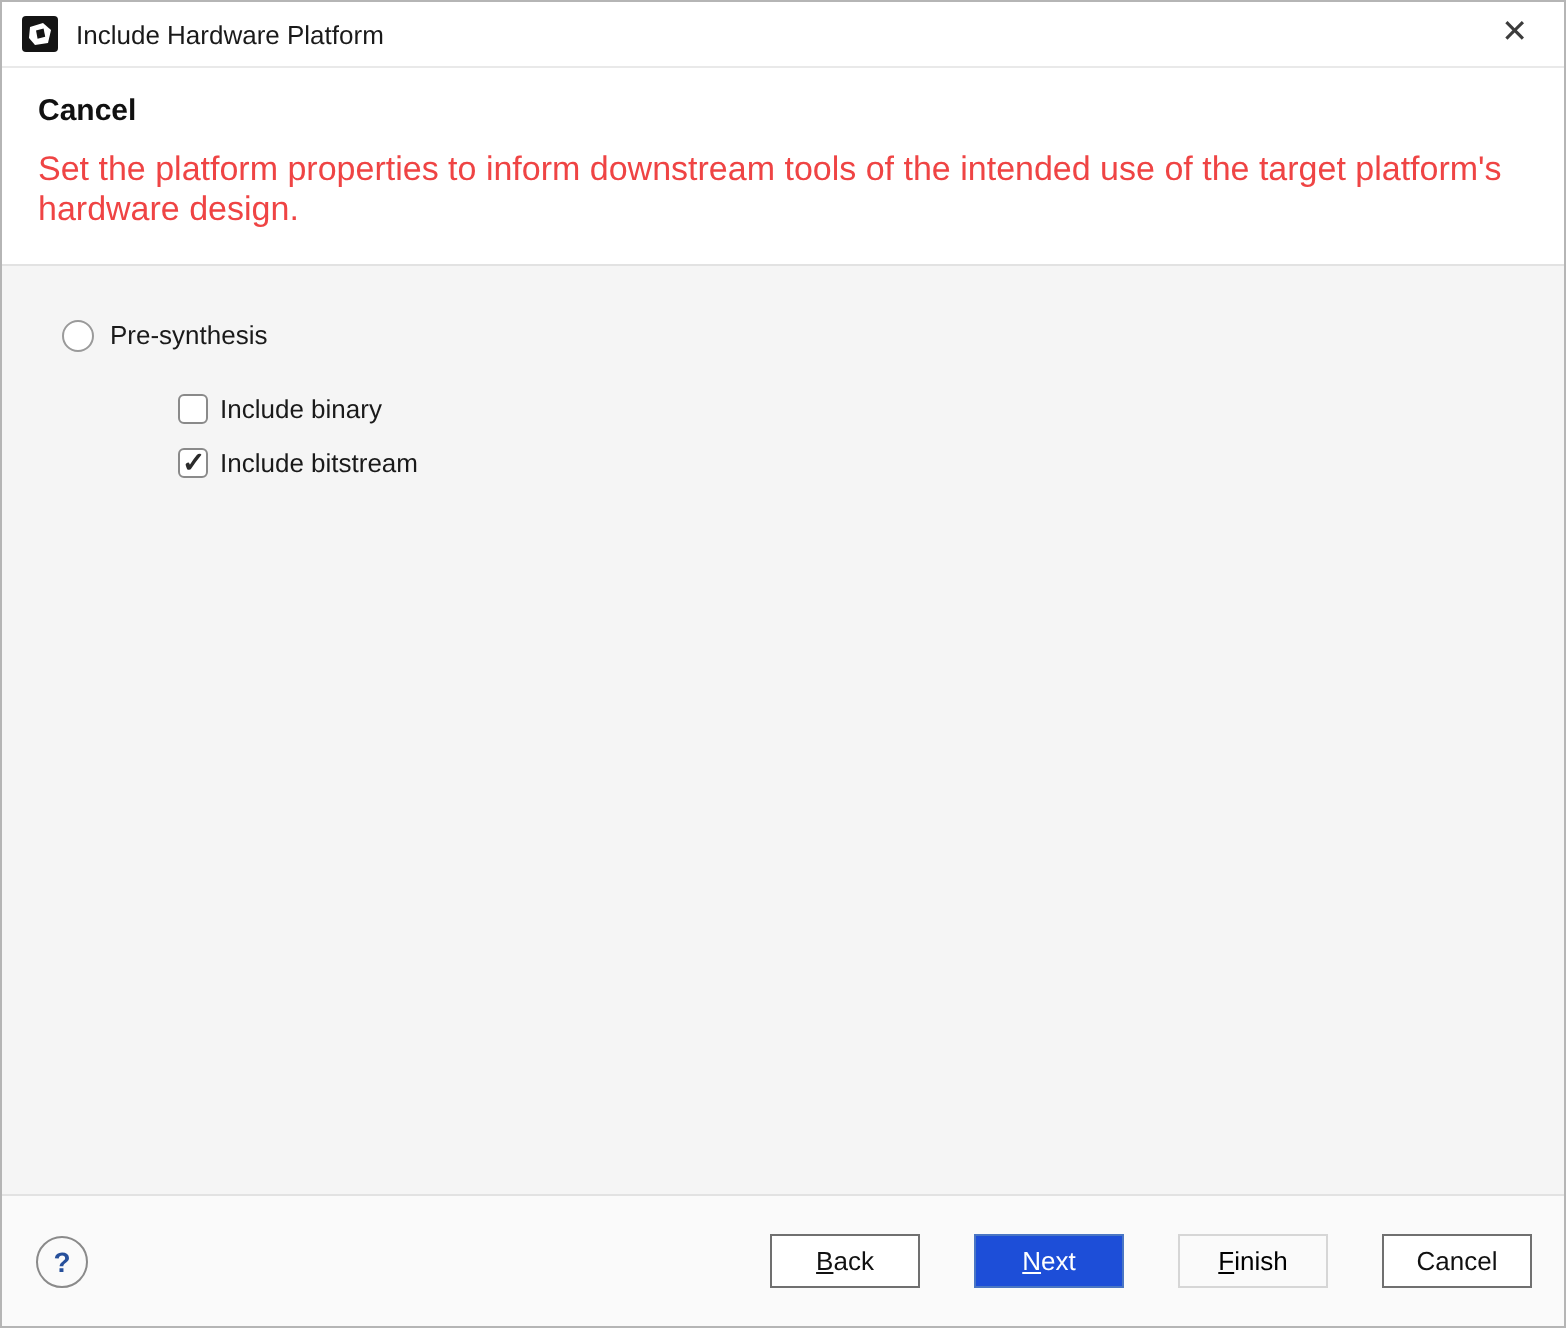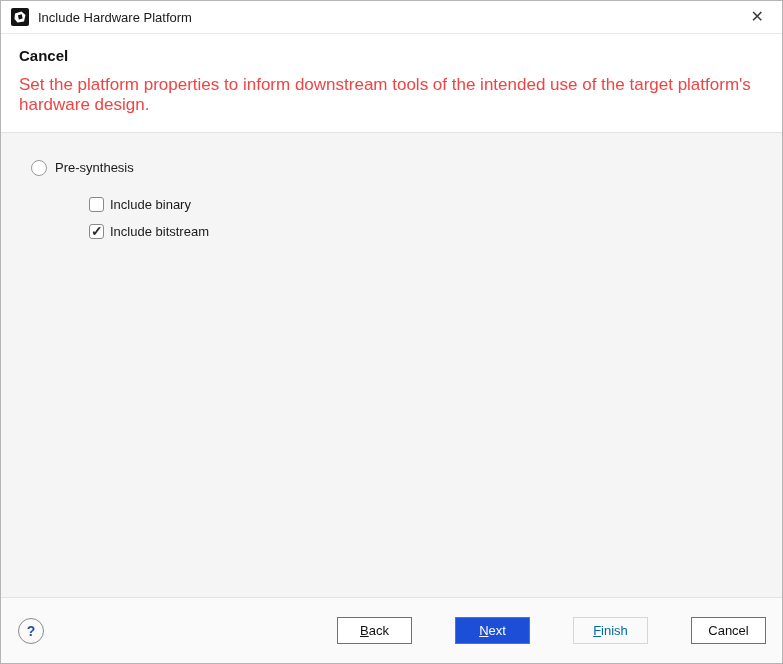--- a/index.html
+++ b/index.html
@@ -142,41 +142,41 @@
     width:26px; height:26px;
     border-radius:50%;
     border:1px solid #8a8a8a;
     background:#fafafa;
     color:#27509b;
     font-weight:bold;
     font-size:14px;
     display:flex; align-items:center; justify-content:center;
     cursor:pointer;
   }
-  .btns { margin-left:auto; display:flex; gap:43px; }
+  .btns { margin-left:auto; display:flex; gap:27px; }
   .btn {
     width:75px; height:27px;
     font-family:"Liberation Sans", sans-serif;
     font-size:13px;
     display:flex; align-items:center; justify-content:center;
     cursor:pointer;
     background:#ffffff;
     border:1px solid #707070;
     color:#111111;
   }
   .btn .mn { text-decoration:underline; }
   .btn-primary {
     background:#1d4ed8;
     border-color:#4a76c4;
     color:#ffffff;
   }
   .btn-disabled {
     background:#fafafa;
     border-color:#d6d6d6;
-    color:#0369a1;
+    color:#000000;
     cursor:default;
   }
 </style>
 </head>
 <body>
 
 <div class="window">
 
   <div class="titlebar">
     <svg class="app-icon" viewBox="0 0 18 18" aria-hidden="true">

